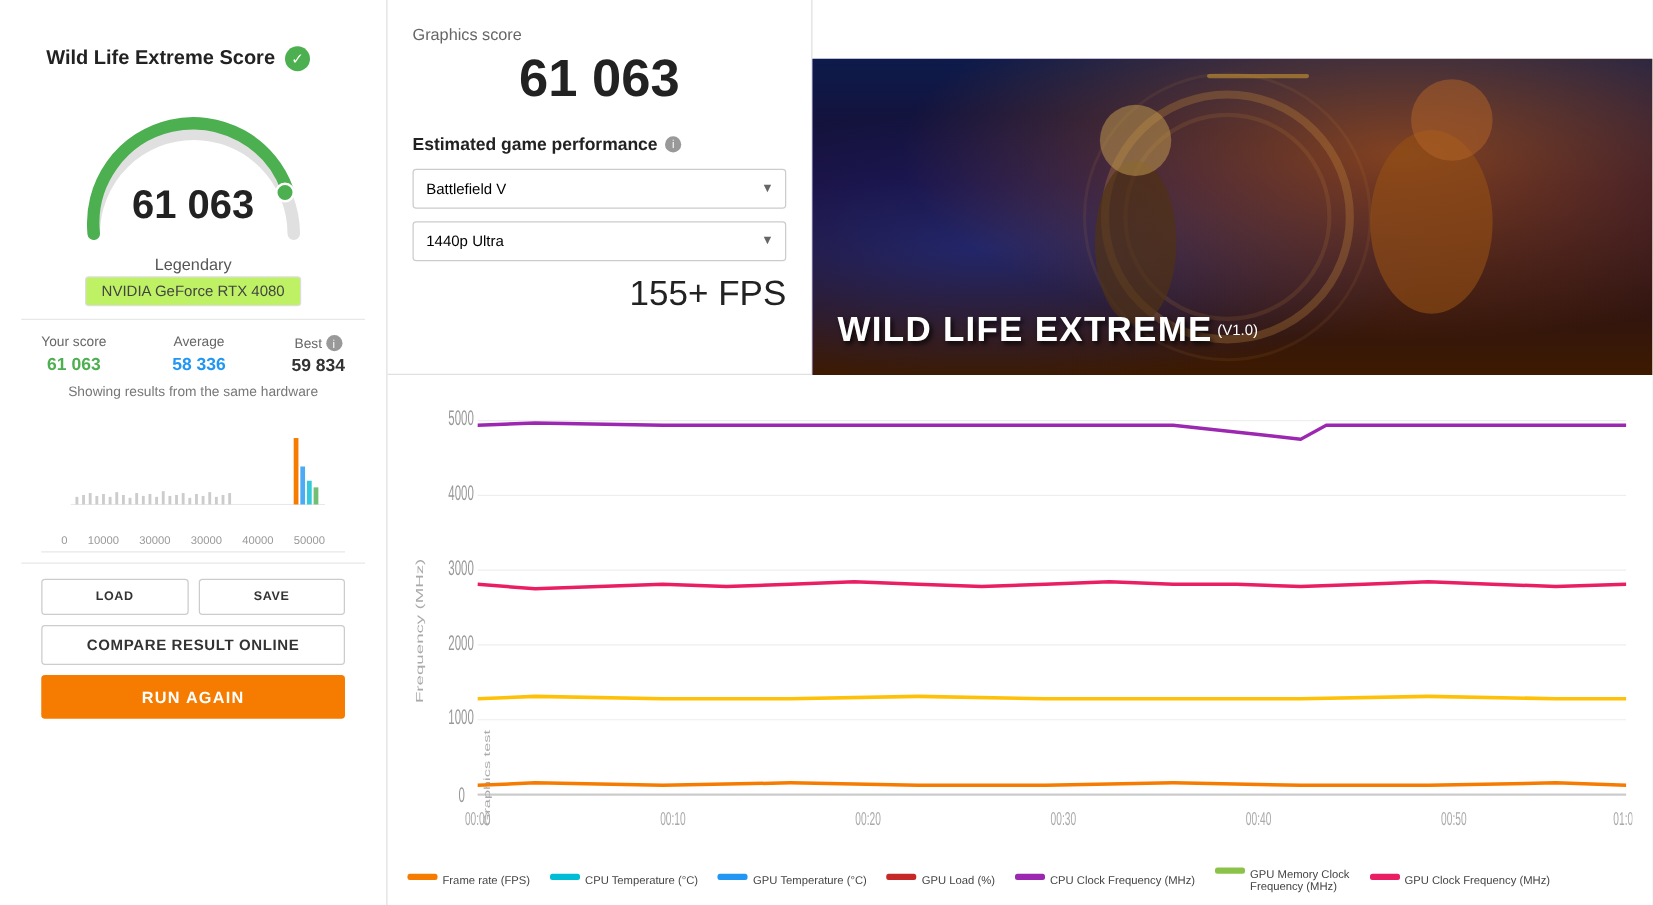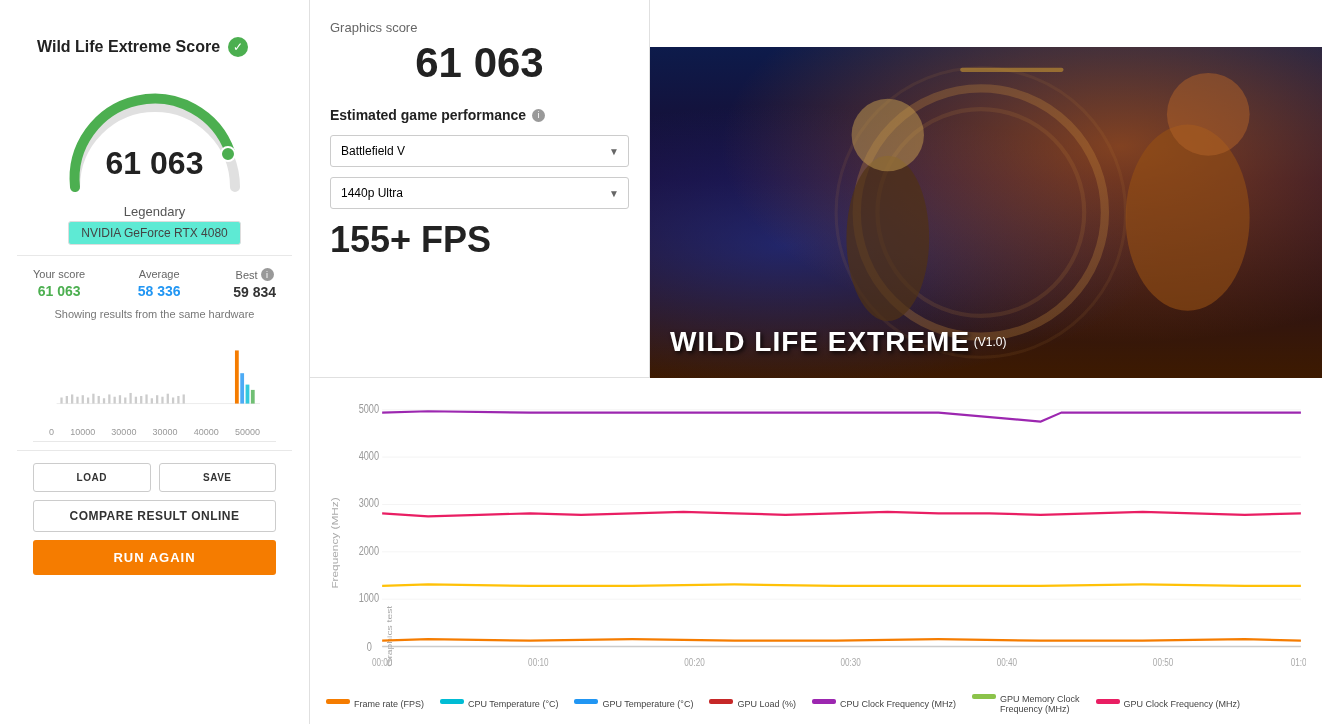--- a/index.html
+++ b/index.html
@@ -81,21 +81,21 @@
     }
 
     .legendary-label {
       font-size: 13px;
       color: #555;
       margin-top: 2px;
       margin-bottom: 2px;
     }
 
     .gpu-label {
-      background: #5eead4;
+      background: #bef264;
       border: 1px solid #ddd;
       border-radius: 3px;
       padding: 4px 12px;
       font-size: 12px;
       color: #444;
     }
 
     
     .scores-section {
       padding: 12px 16px 8px;
@@ -227,21 +227,21 @@
 
     
     .right-panel {
       flex: 1;
       display: flex;
       flex-direction: column;
     }
 
     .top-right {
       display: flex;
-      height: 378px;
+      height: 300px;
     }
 
     .graphics-score-panel {
       width: 340px;
       min-width: 340px;
       border-right: 1px solid #e0e0e0;
       border-bottom: 1px solid #e0e0e0;
       display: flex;
       flex-direction: column;
       align-items: center;
@@ -301,24 +301,24 @@
       position: absolute;
       right: 10px;
       top: 50%;
       transform: translateY(-50%);
       pointer-events: none;
       color: #666;
       font-size: 10px;
     }
 
     .fps-value {
-      font-size: 36px;
-      font-weight: 700;
+      font-size: 28px;
+      font-weight: 400;
       color: #222;
-      text-align: left;
+      text-align: right;
       margin-top: 8px;
     }
 
     .hero-image {
       flex: 1;
       background: linear-gradient(135deg, #1a237e 0%, #4a148c 30%, #7b3f00 70%, #5d4037 100%);
       position: relative;
       overflow: hidden;
       display: flex;
       align-items: flex-end;

